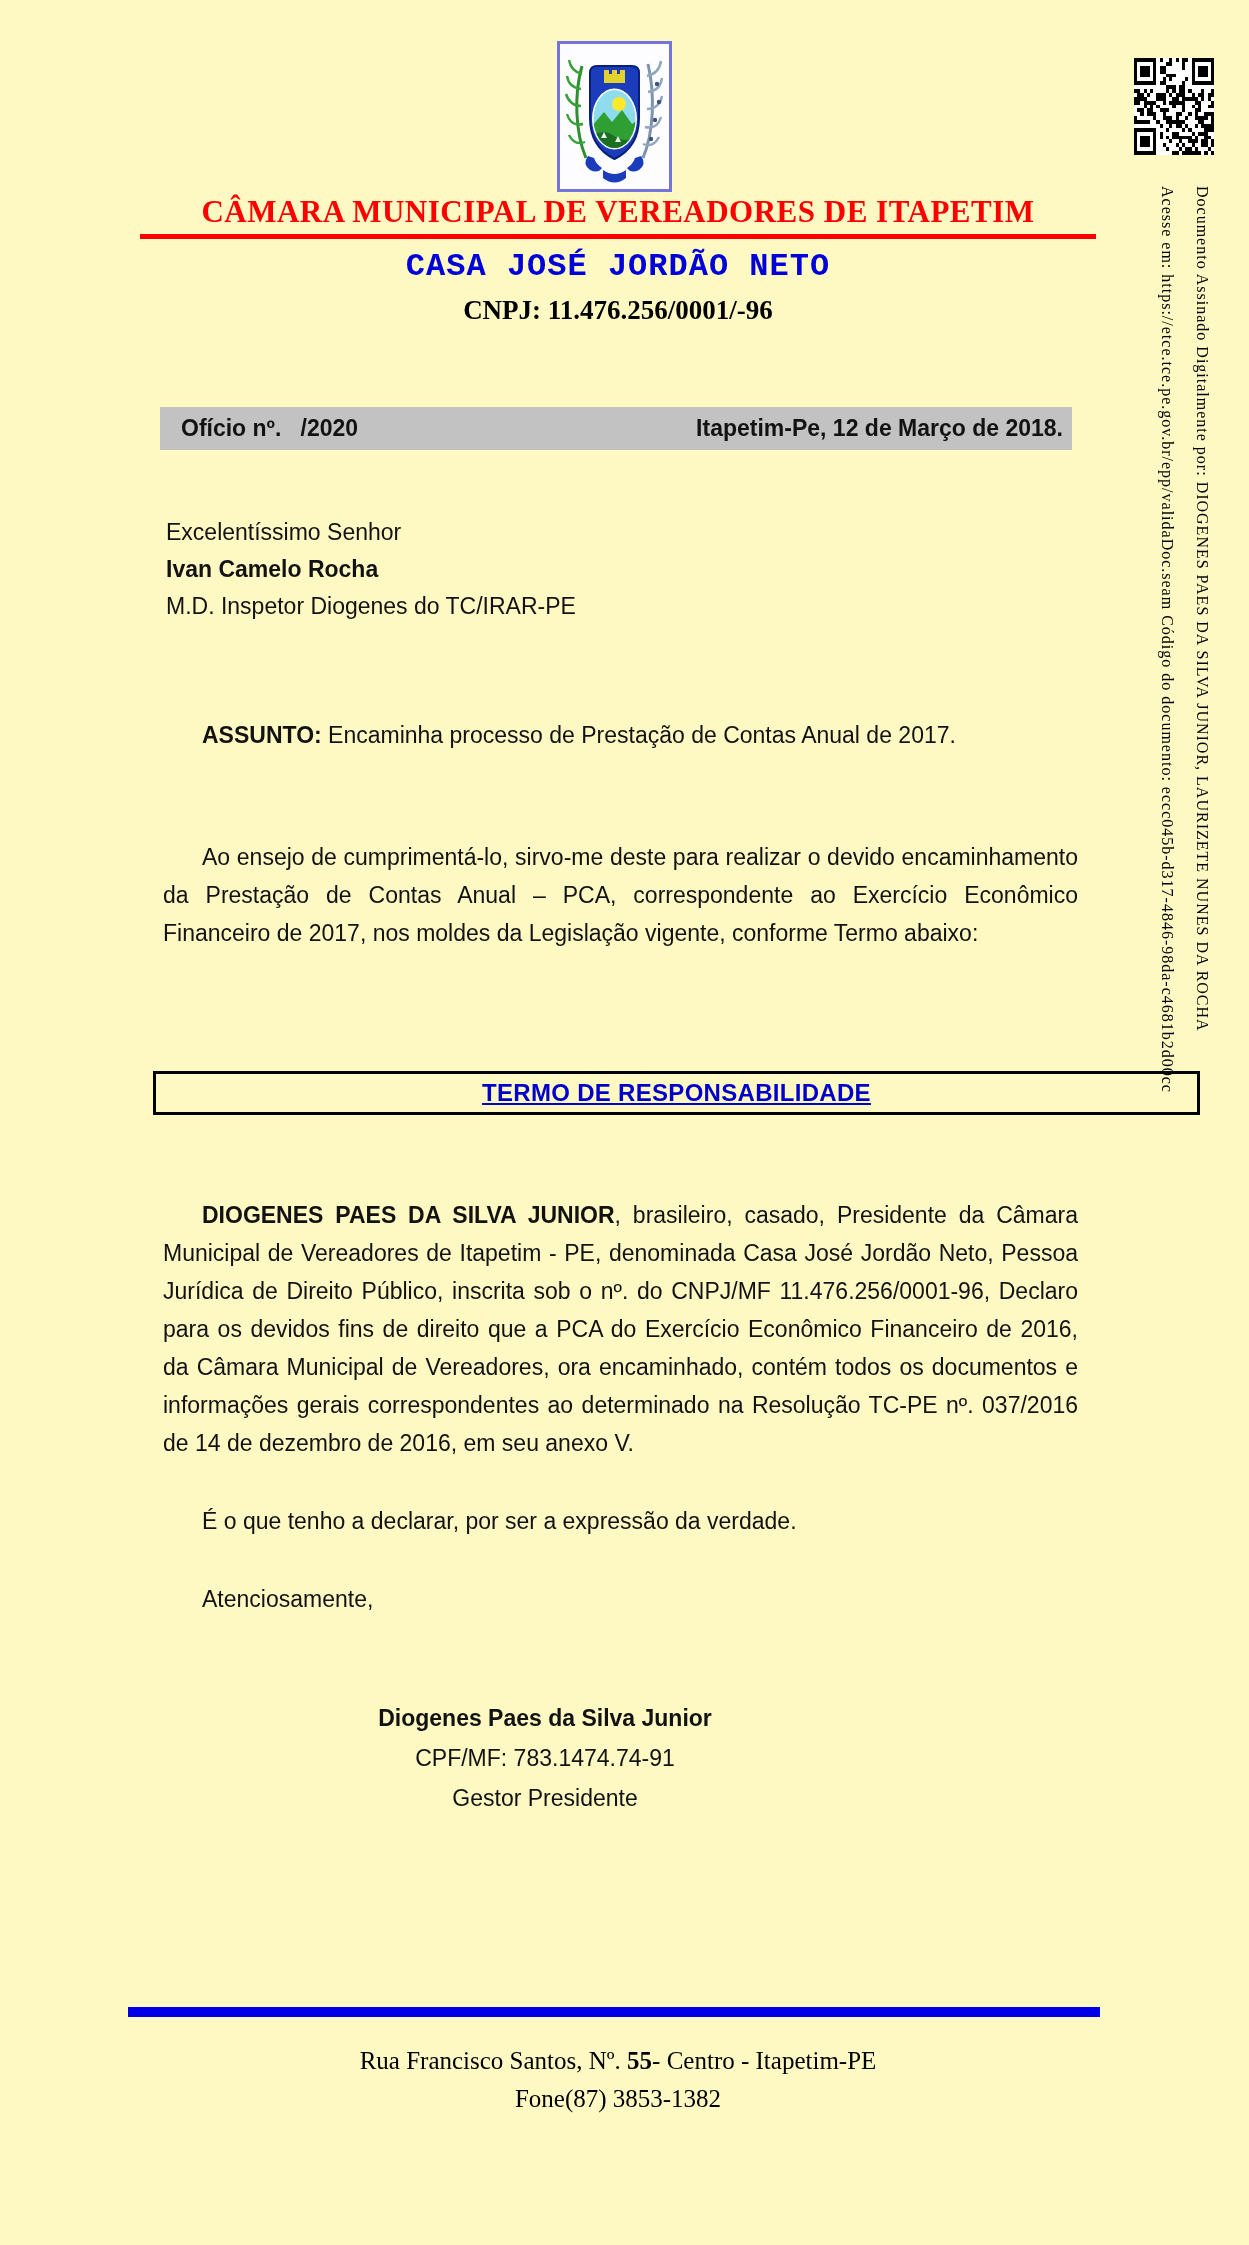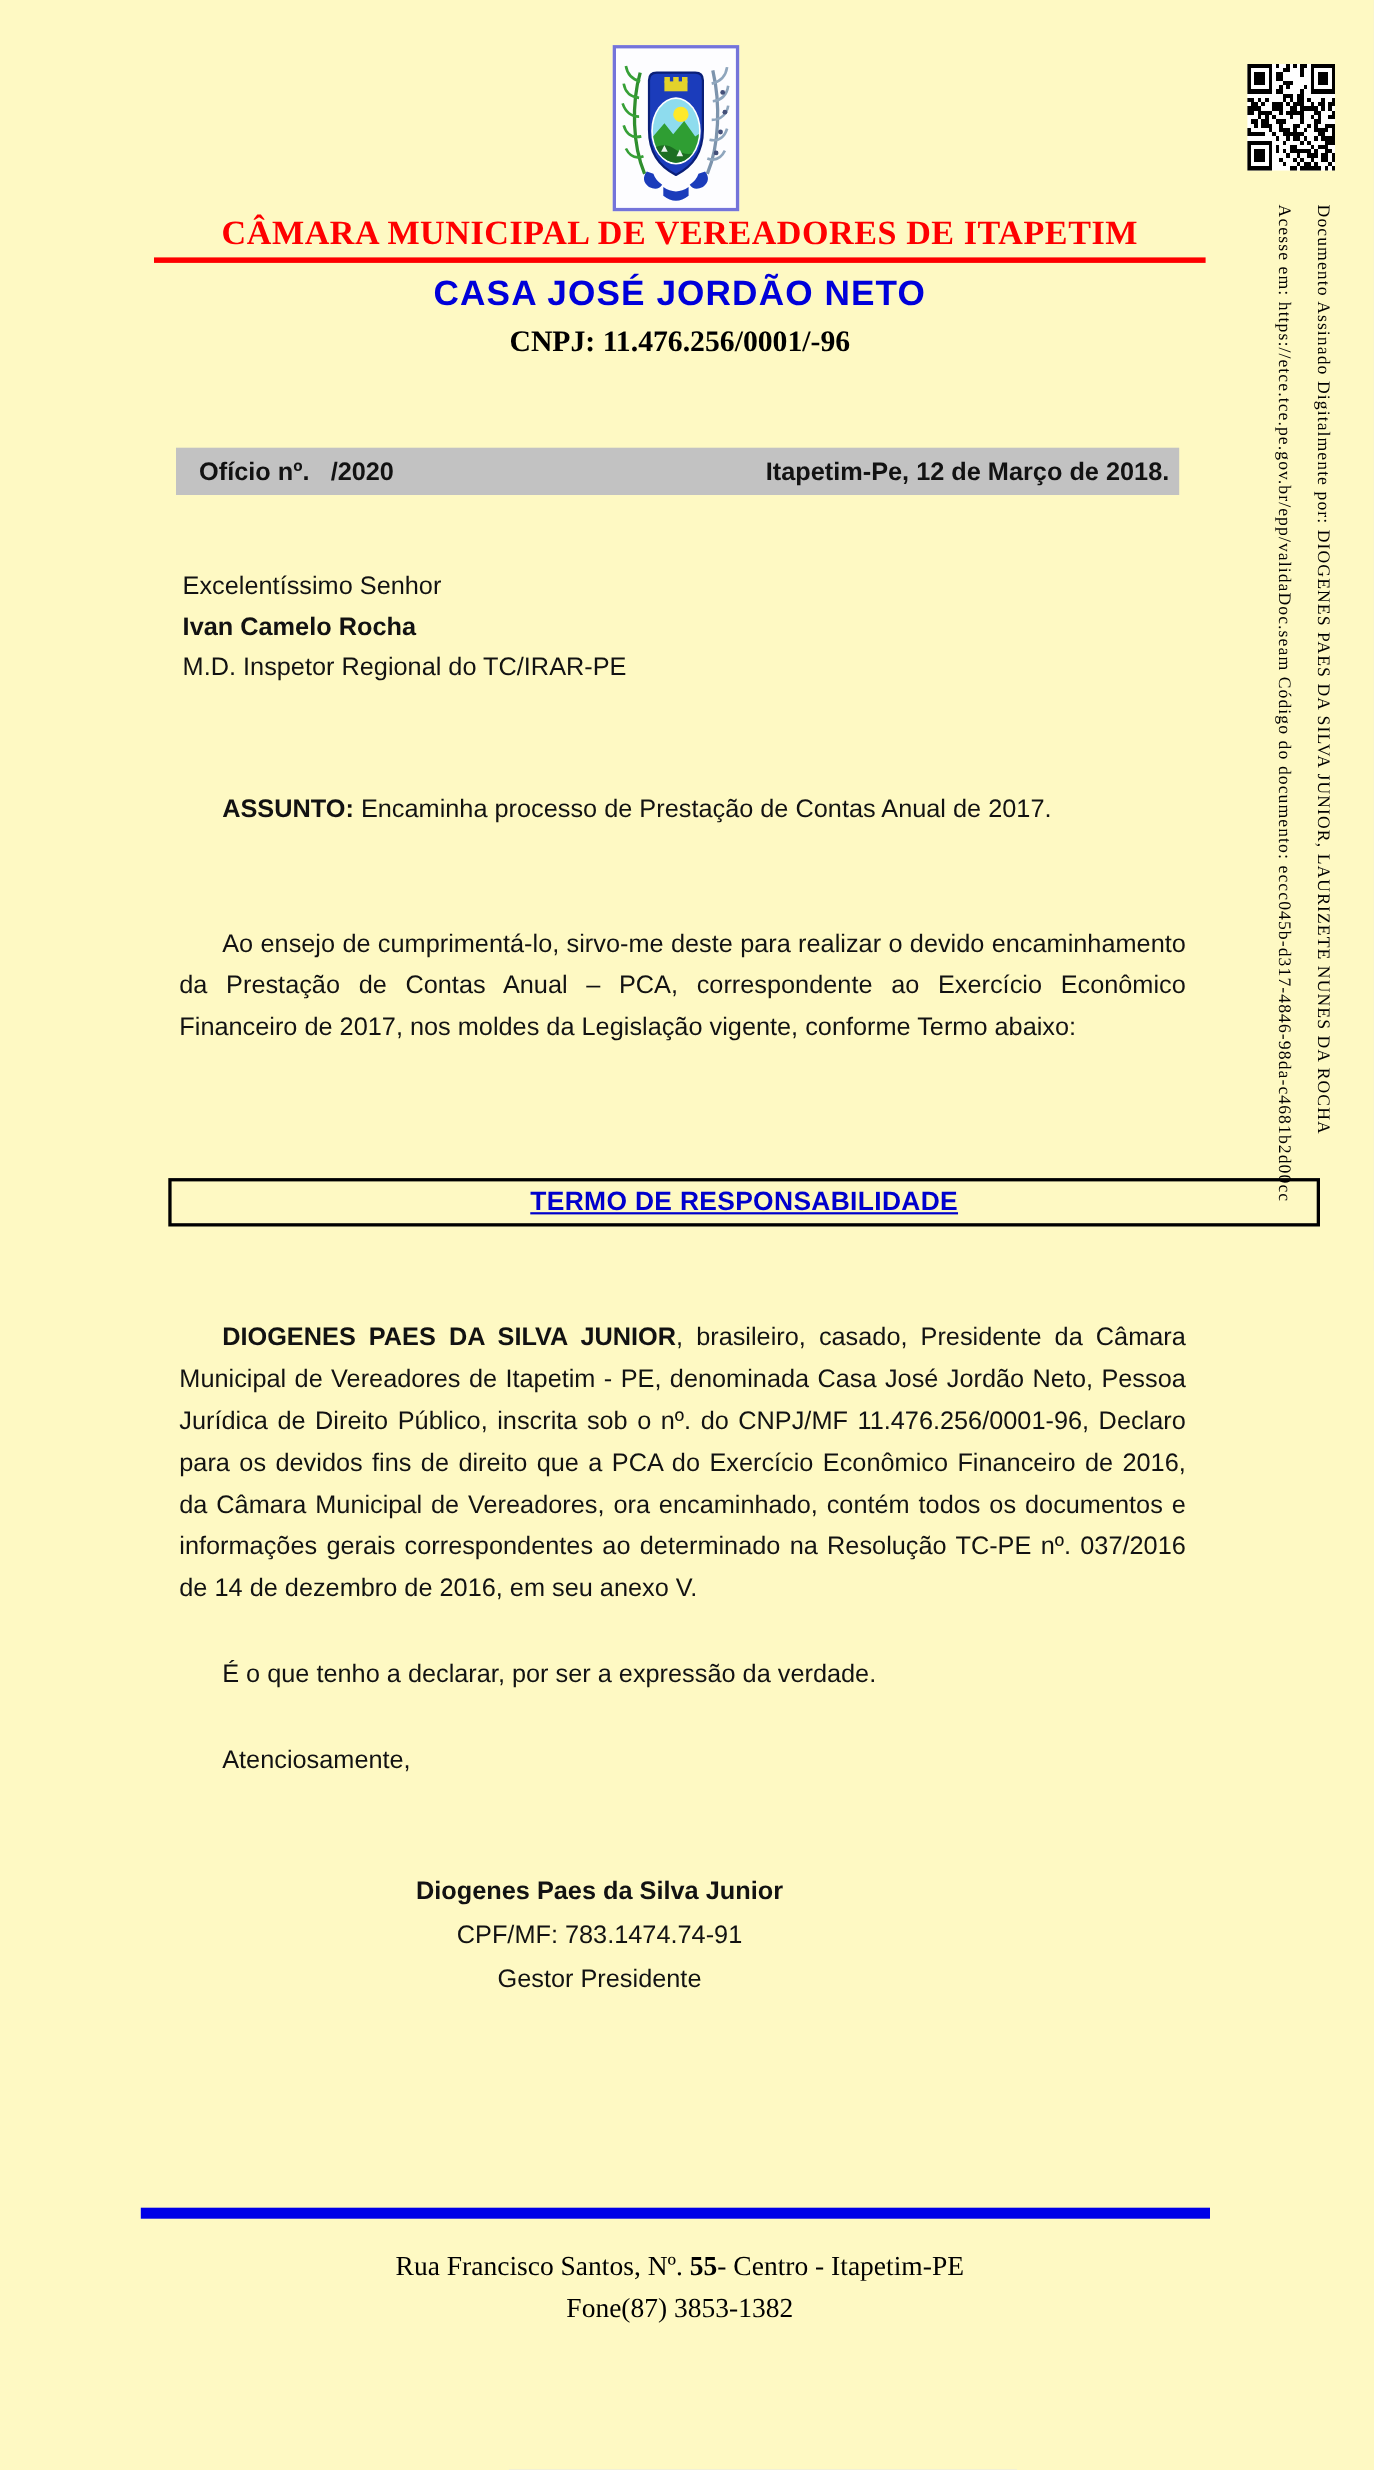--- a/index.html
+++ b/index.html
@@ -17,21 +17,21 @@
     border:3px solid #7474da; background:#fdfdff;
   }
   .org-name {
     left:140px; top:194px; width:956px; text-align:center;
     font-family:"Liberation Serif", serif; font-weight:bold;
     font-size:31px; letter-spacing:.5px; color:#fe0000;
     padding-bottom:4px; border-bottom:5px solid #fe0000;
   }
   .house-name {
     left:140px; top:248px; width:956px; text-align:center;
-    font-family:Liberation Sans, sans-serif; font-weight:bold;
+    font-family:Liberation Mono, monospace; font-weight:bold;
     font-size:32px; letter-spacing:1px; color:#0000d9;
   }
   .cnpj {
     left:140px; top:295px; width:956px; text-align:center;
     font-family:"Liberation Serif", serif; font-weight:bold;
     font-size:27px; color:#000;
   }
 
   
   .reference-bar {
@@ -132,21 +132,21 @@
   <div class="abs cnpj">CNPJ: 11.476.256/0001/-96</div>
 
   <div class="abs reference-bar">
     <span class="ws-pre">Ofício nº.   /2020</span>
     <span>Itapetim-Pe, 12 de Março de 2018.</span>
   </div>
 
   <div class="abs recipient">
     <div>Excelentíssimo Senhor</div>
     <div class="b">Ivan Camelo Rocha</div>
-    <div>M.D. Inspetor Regional do TC/IRAR-PE</div>
+    <div>M.D. Inspetor Diogenes do TC/IRAR-PE</div>
   </div>
 
   <div class="abs subject"><span class="b">ASSUNTO:</span><span> Encaminha processo de Prestação de Contas Anual de 2017.</span></div>
 
   <div class="abs para opening-paragraph">Ao ensejo de cumprimentá-lo, sirvo-me deste para realizar o devido encaminhamento da Prestação de Contas Anual – PCA, correspondente ao Exercício Econômico Financeiro de 2017, nos moldes da Legislação vigente, conforme Termo abaixo:</div>
 
   <div class="abs term-box">
     <span>TERMO DE RESPONSABILIDADE</span>
   </div>
 

